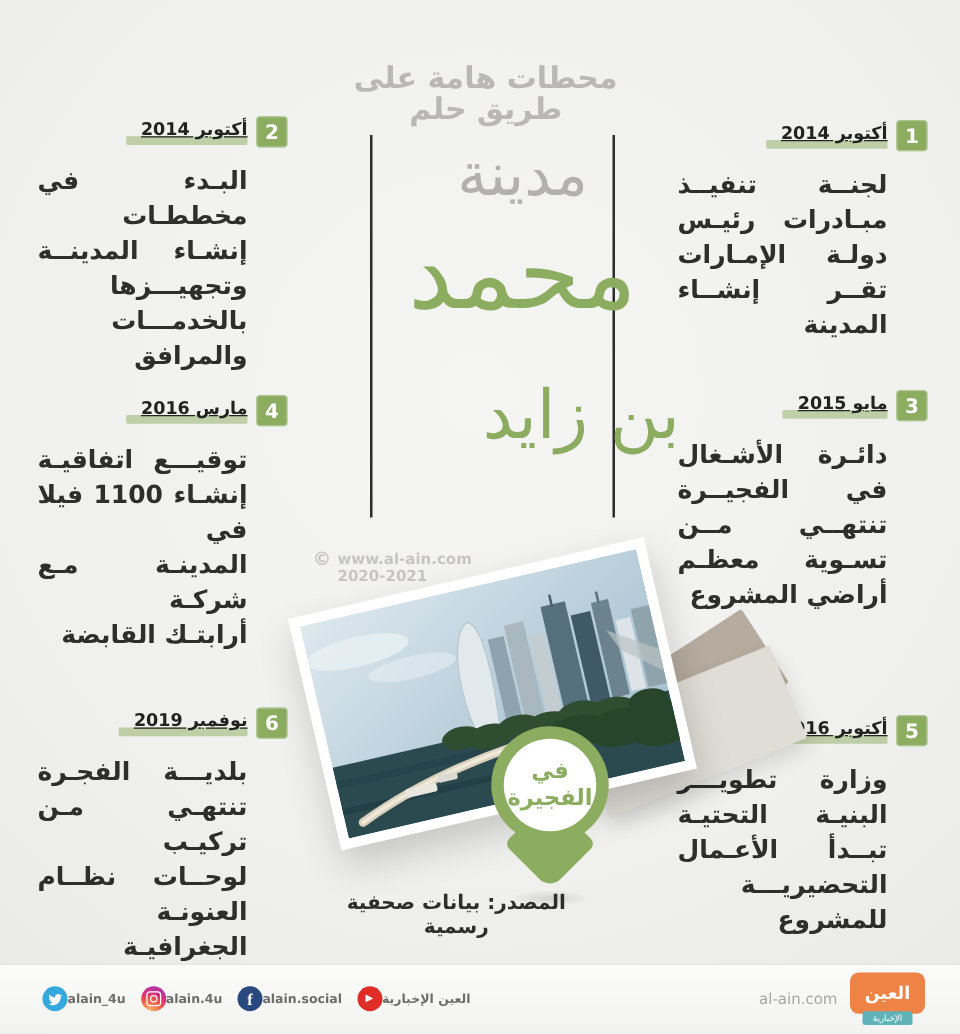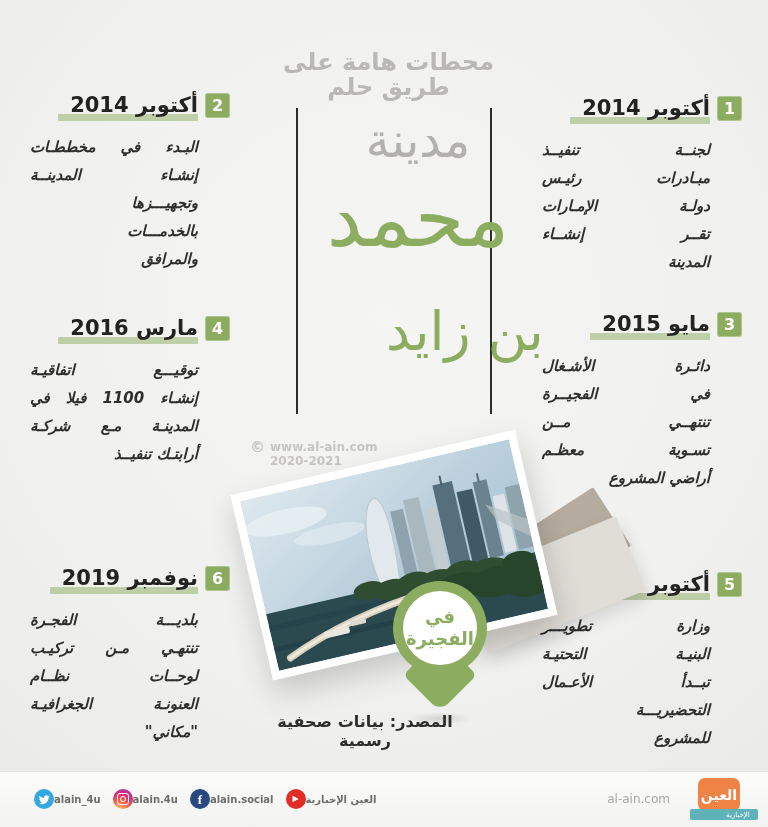--- a/index.html
+++ b/index.html
@@ -21,26 +21,26 @@
   
   .milestone{position:absolute;width:200px;}
   .m1{top:96px;right:26px;} .m2{top:93px;left:30px;}
   .m3{top:312px;right:26px;} .m4{top:316px;left:30px;}
   .m5{top:572px;right:26px;} .m6{top:566px;left:30px;}
   .ms-head{display:flex;gap:7px;align-items:flex-start;}
   .ms-badge{flex:0 0 auto;width:25px;height:25px;background:#8cac60;color:#fff;
     font-size:16px;font-weight:bold;display:flex;align-items:center;justify-content:center;
     border-radius:3px;box-shadow:inset 0 0 0 1px rgba(255,255,255,.3);}
   .ms-date-wrap{display:inline-block;}
-  .ms-date{font-size:21px;font-weight:bold;color:#222220;line-height:1.15;white-space:nowrap;}
+  .ms-date{font-size:14px;font-weight:bold;color:#222220;line-height:1.15;white-space:nowrap;text-decoration:underline;}
   .ms-underline{display:block;height:7px;width:calc(100% + 12px);margin-top:-3px;
     background:rgba(140,172,96,.5);border-radius:1px;}
   .ms-body{margin-top:12px;margin-right:32px;}
-  .ms-line{font-size:15px;font-weight:bold;color:#2e2e2c;line-height:28px;
-    text-align:justify;text-align-last:justify;font-style:italic;}
+  .ms-line{font-size:20px;font-weight:bold;color:#2e2e2c;line-height:28px;
+    text-align:justify;text-align-last:justify;}
   .ms-line.short{text-align-last:right;}
   
   .back-card{position:absolute;border-radius:2px;}
   .back1{left:465px;top:525px;width:160px;height:70px;background:#b5ab9e;transform:rotate(-33deg);}
   .back2{left:467px;top:545px;width:170px;height:80px;background:#e0dcd6;transform:rotate(-22deg);
     box-shadow:0 8px 16px rgba(0,0,0,.12);}
   .photo-card{position:absolute;left:248px;top:460px;width:292px;height:190px;background:#fff;
     transform:rotate(-13deg);box-shadow:0 14px 30px rgba(0,0,0,.18);}
   .photo-card svg{position:absolute;left:8px;top:8px;}
   
@@ -68,25 +68,25 @@
   .tw{background:#35a8e0;} .fb{background:#29487d;} .yt{background:#e02d27;}
   .ig{background:radial-gradient(circle at 30% 110%, #fed373 0%, #f15245 45%, #d92e7f 65%, #9b36b7 95%);}
   .ig-glyph{width:10px;height:10px;border:1.5px solid #fff;border-radius:3px;position:relative;}
   .ig-glyph::before{content:"";position:absolute;left:2px;top:2px;width:4px;height:4px;
     border:1.2px solid #fff;border-radius:50%;}
   .fb-glyph{color:#fff;font-family:"Liberation Serif", serif;font-weight:bold;font-size:13px;line-height:1;}
   .yt-glyph{color:#fff;font-size:8px;line-height:1;}
   .soc-label{font-size:10px;color:#6d6d6b;font-weight:bold;}
   .website{position:absolute;right:98px;top:20px;color:#a8a7a5;font-size:12px;}
   .logo{position:absolute;right:28px;top:6px;width:50px;height:42px;}
-  .logo-main{position:absolute;right:0;top:0;width:42px;height:33px;background:#ee8345;
+  .logo-main{position:absolute;right:0;top:0;width:60px;height:33px;background:#ee8345;
     border-radius:7px;display:flex;align-items:center;justify-content:center;
     color:#fff;font-size:14px;font-weight:bold;}
   .logo-ribbon{position:absolute;left:0;bottom:0;width:40px;height:11px;background:#5fb3b8;
-    color:#fff;font-size:7px;display:flex;align-items:center;justify-content:center;border-radius:2px;padding-left:28px;}
+    color:#fff;font-size:7px;display:flex;align-items:center;justify-content:center;border-radius:2px;}
 </style>
 </head>
 <body>
 
 <div class="page">
 
   <div class="tagline">
     <div>محطات هامة على</div>
     <div>طريق حلم</div>
   </div>
@@ -141,21 +141,21 @@
 
   <div class="milestone m4">
     <div class="ms-head">
       <div class="ms-badge">4</div>
       <div class="ms-date-wrap"><span class="ms-date">مارس 2016</span><span class="ms-underline"></span></div>
     </div>
     <div class="ms-body">
       <div class="ms-line">توقيـــع اتفاقيـة</div>
       <div class="ms-line">إنشـاء 1100 فيلا في</div>
       <div class="ms-line">المدينـة مـع شركـة</div>
-      <div class="ms-line short">أرابتـك تنفيــذ</div>
+      <div class="ms-line short">أرابتـك القابضة</div>
     </div>
   </div>
 
   <div class="milestone m5">
     <div class="ms-head">
       <div class="ms-badge">5</div>
       <div class="ms-date-wrap"><span class="ms-date">أكتوبر 2016</span><span class="ms-underline"></span></div>
     </div>
     <div class="ms-body">
       <div class="ms-line">وزارة تطويـــر</div>

